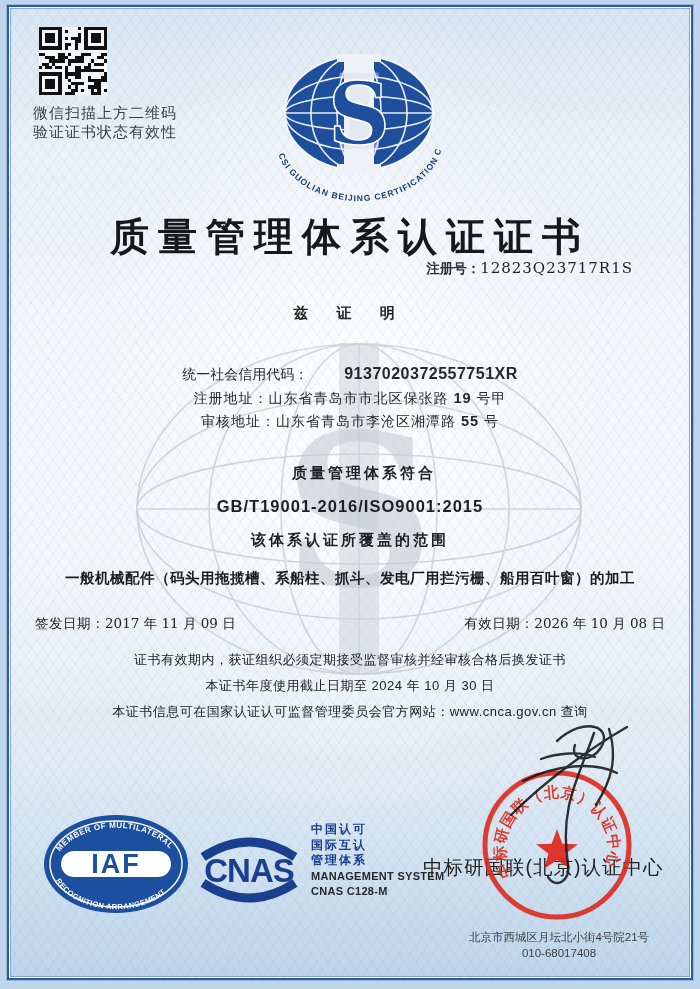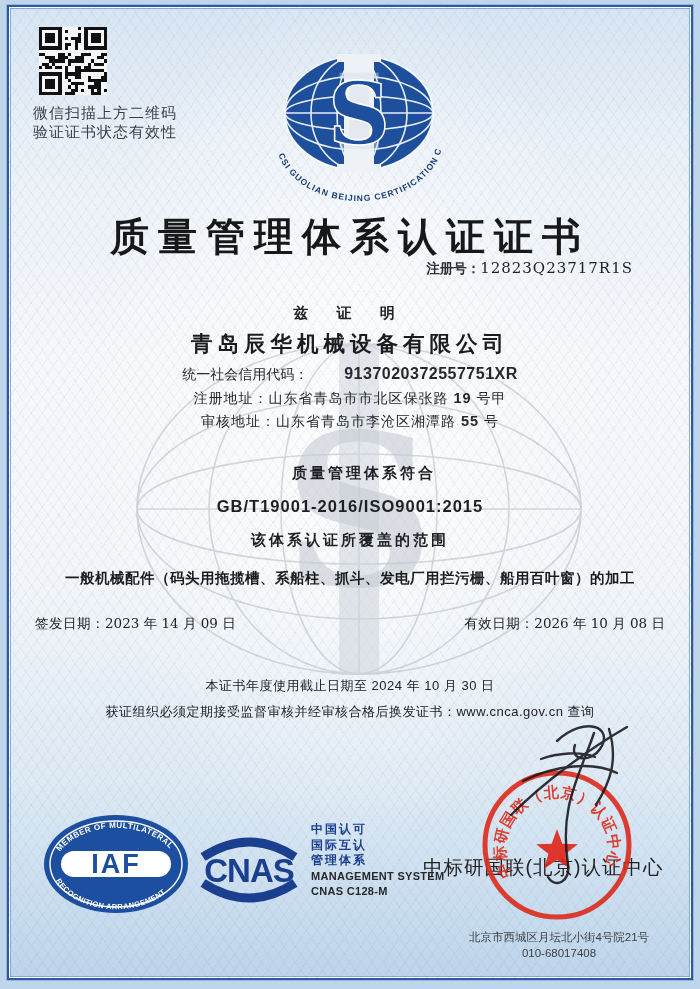--- a/index.html
+++ b/index.html
@@ -252,43 +252,43 @@
       <textPath href="#ringPath" startOffset="4">CSI GUOLIAN BEIJING CERTIFICATION CENTER</textPath>
     </text>
   </svg>
 
   <h1 class="abs center title">质量管理体系认证证书</h1>
   <div class="abs regno">
     <span class="lab">注册号：</span><span class="val">12823Q23717R1S</span>
   </div>
 
   <div class="abs center hereby">兹 证 明</div>
-  <div class="abs center company">青岛辰华机械设备有限公司</div>
   <div class="abs center credit">
     <span>统一社会信用代码：</span><span class="val">9137020372557751XR</span>
   </div>
   <div class="abs center addr addr1">
     <span>注册地址：</span><span>山东省青岛市市北区保张路 </span><span class="num">19</span><span> 号甲</span>
   </div>
   <div class="abs center addr addr2">
     <span>审核地址：</span><span>山东省青岛市李沧区湘潭路 </span><span class="num">55</span><span> 号</span>
   </div>
 
   <div class="abs center conform">质量管理体系符合</div>
   <div class="abs center stdcode">GB/T19001-2016/ISO9001:2015</div>
   <div class="abs center scopehead">该体系认证所覆盖的范围</div>
   <div class="abs scope">一般机械配件（码头用拖揽槽、系船柱、抓斗、发电厂用拦污栅、船用百叶窗）的加工</div>
 
   <div class="abs dates">
-    <div><span class="lab">签发日期：</span><span class="val">2023 年 14 月 09 日</span></div>
+    <div><span class="lab">签发日期：</span><span class="val">2017 年 11 月 09 日</span></div>
     <div><span class="lab">有效日期：</span><span class="val">2026 年 10 月 08 日</span></div>
   </div>
 
+  <div class="abs center note note1">证书有效期内，获证组织必须定期接受监督审核并经审核合格后换发证书</div>
   <div class="abs center note note2">本证书年度使用截止日期至 2024 年 10 月 30 日</div>
-  <div class="abs center note note3">获证组织必须定期接受监督审核并经审核合格后换发证书：www.cnca.gov.cn 查询</div>
+  <div class="abs center note note3">本证书信息可在国家认证认可监督管理委员会官方网站：www.cnca.gov.cn 查询</div>
 
   <svg class="abs iaf" viewBox="0 0 150 102">
     <defs>
       <path id="iafTop" d="M 16 44 A 62 42 0 0 1 134 44"></path>
       <path id="iafBot" d="M 12 60 A 64 44 0 0 0 138 60"></path>
     </defs>
     <ellipse cx="75" cy="51" rx="72" ry="49" fill="#1c4f9f"></ellipse>
     <ellipse cx="75" cy="51" rx="66" ry="43" fill="none" stroke="#ffffff" stroke-width="1.4"></ellipse>
     <text font-size="8" font-weight="bold" fill="#ffffff" letter-spacing=".5">
       <textPath href="#iafTop" startOffset="6">MEMBER OF MULTILATERAL</textPath>

